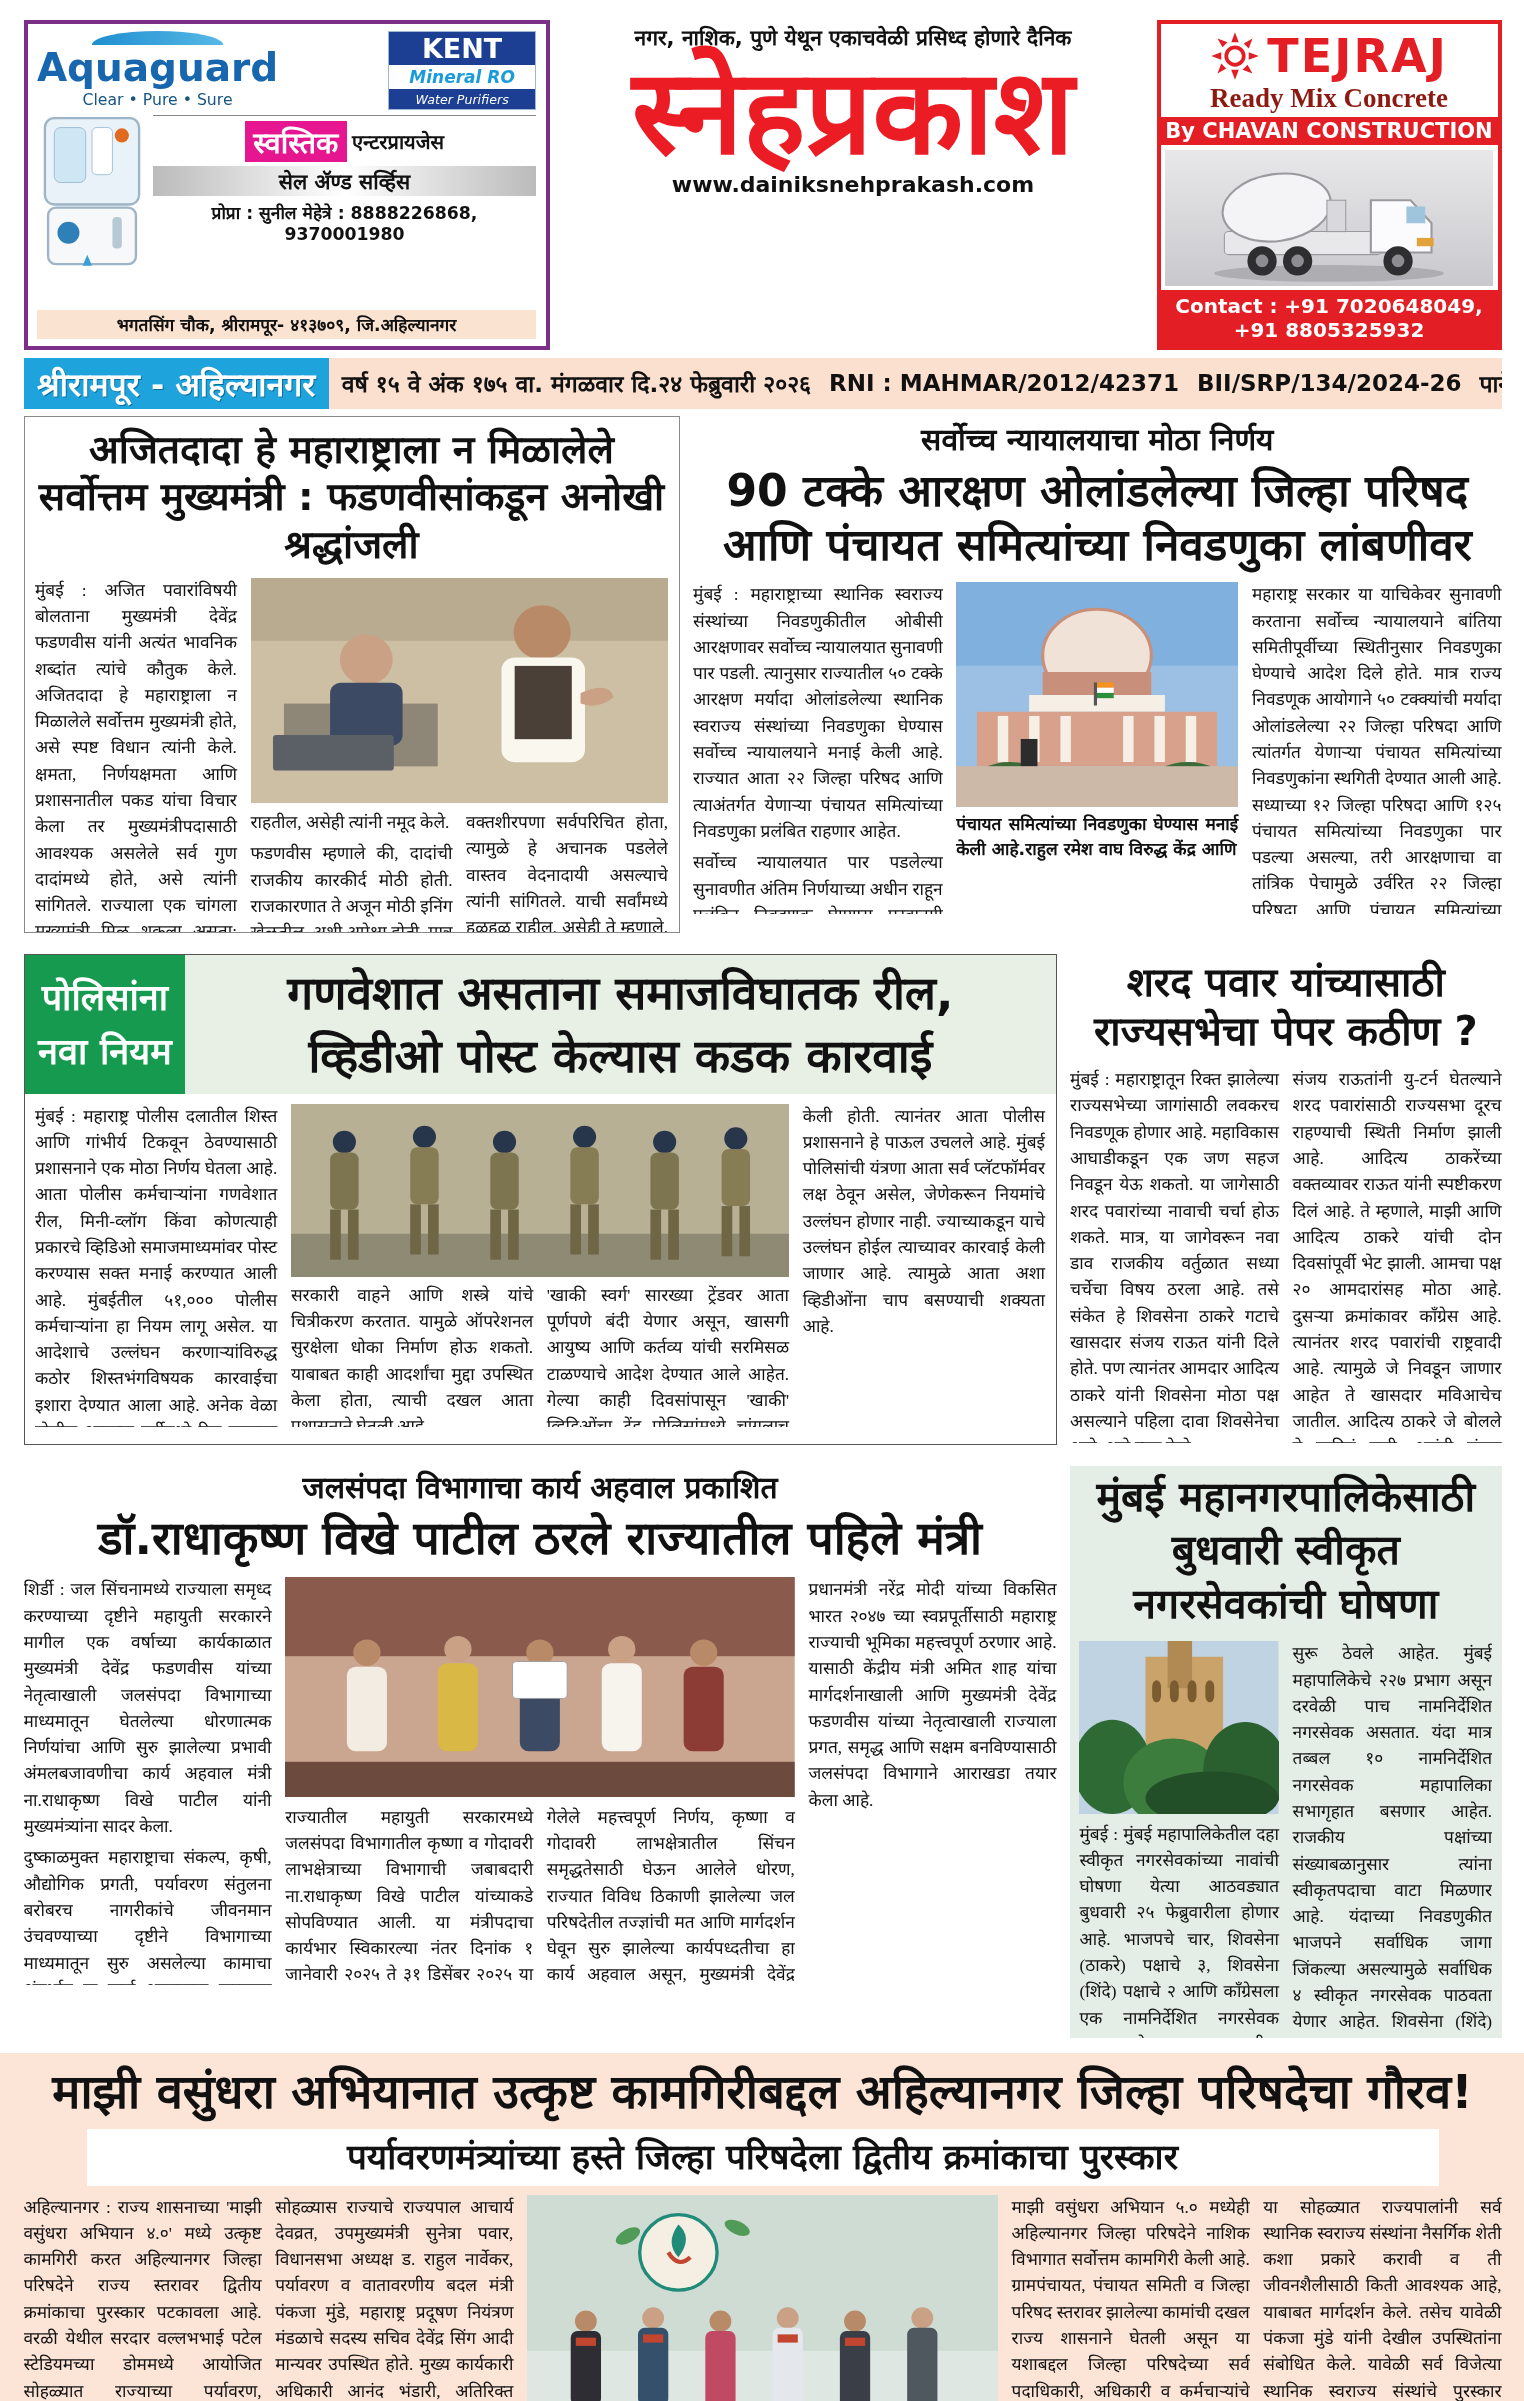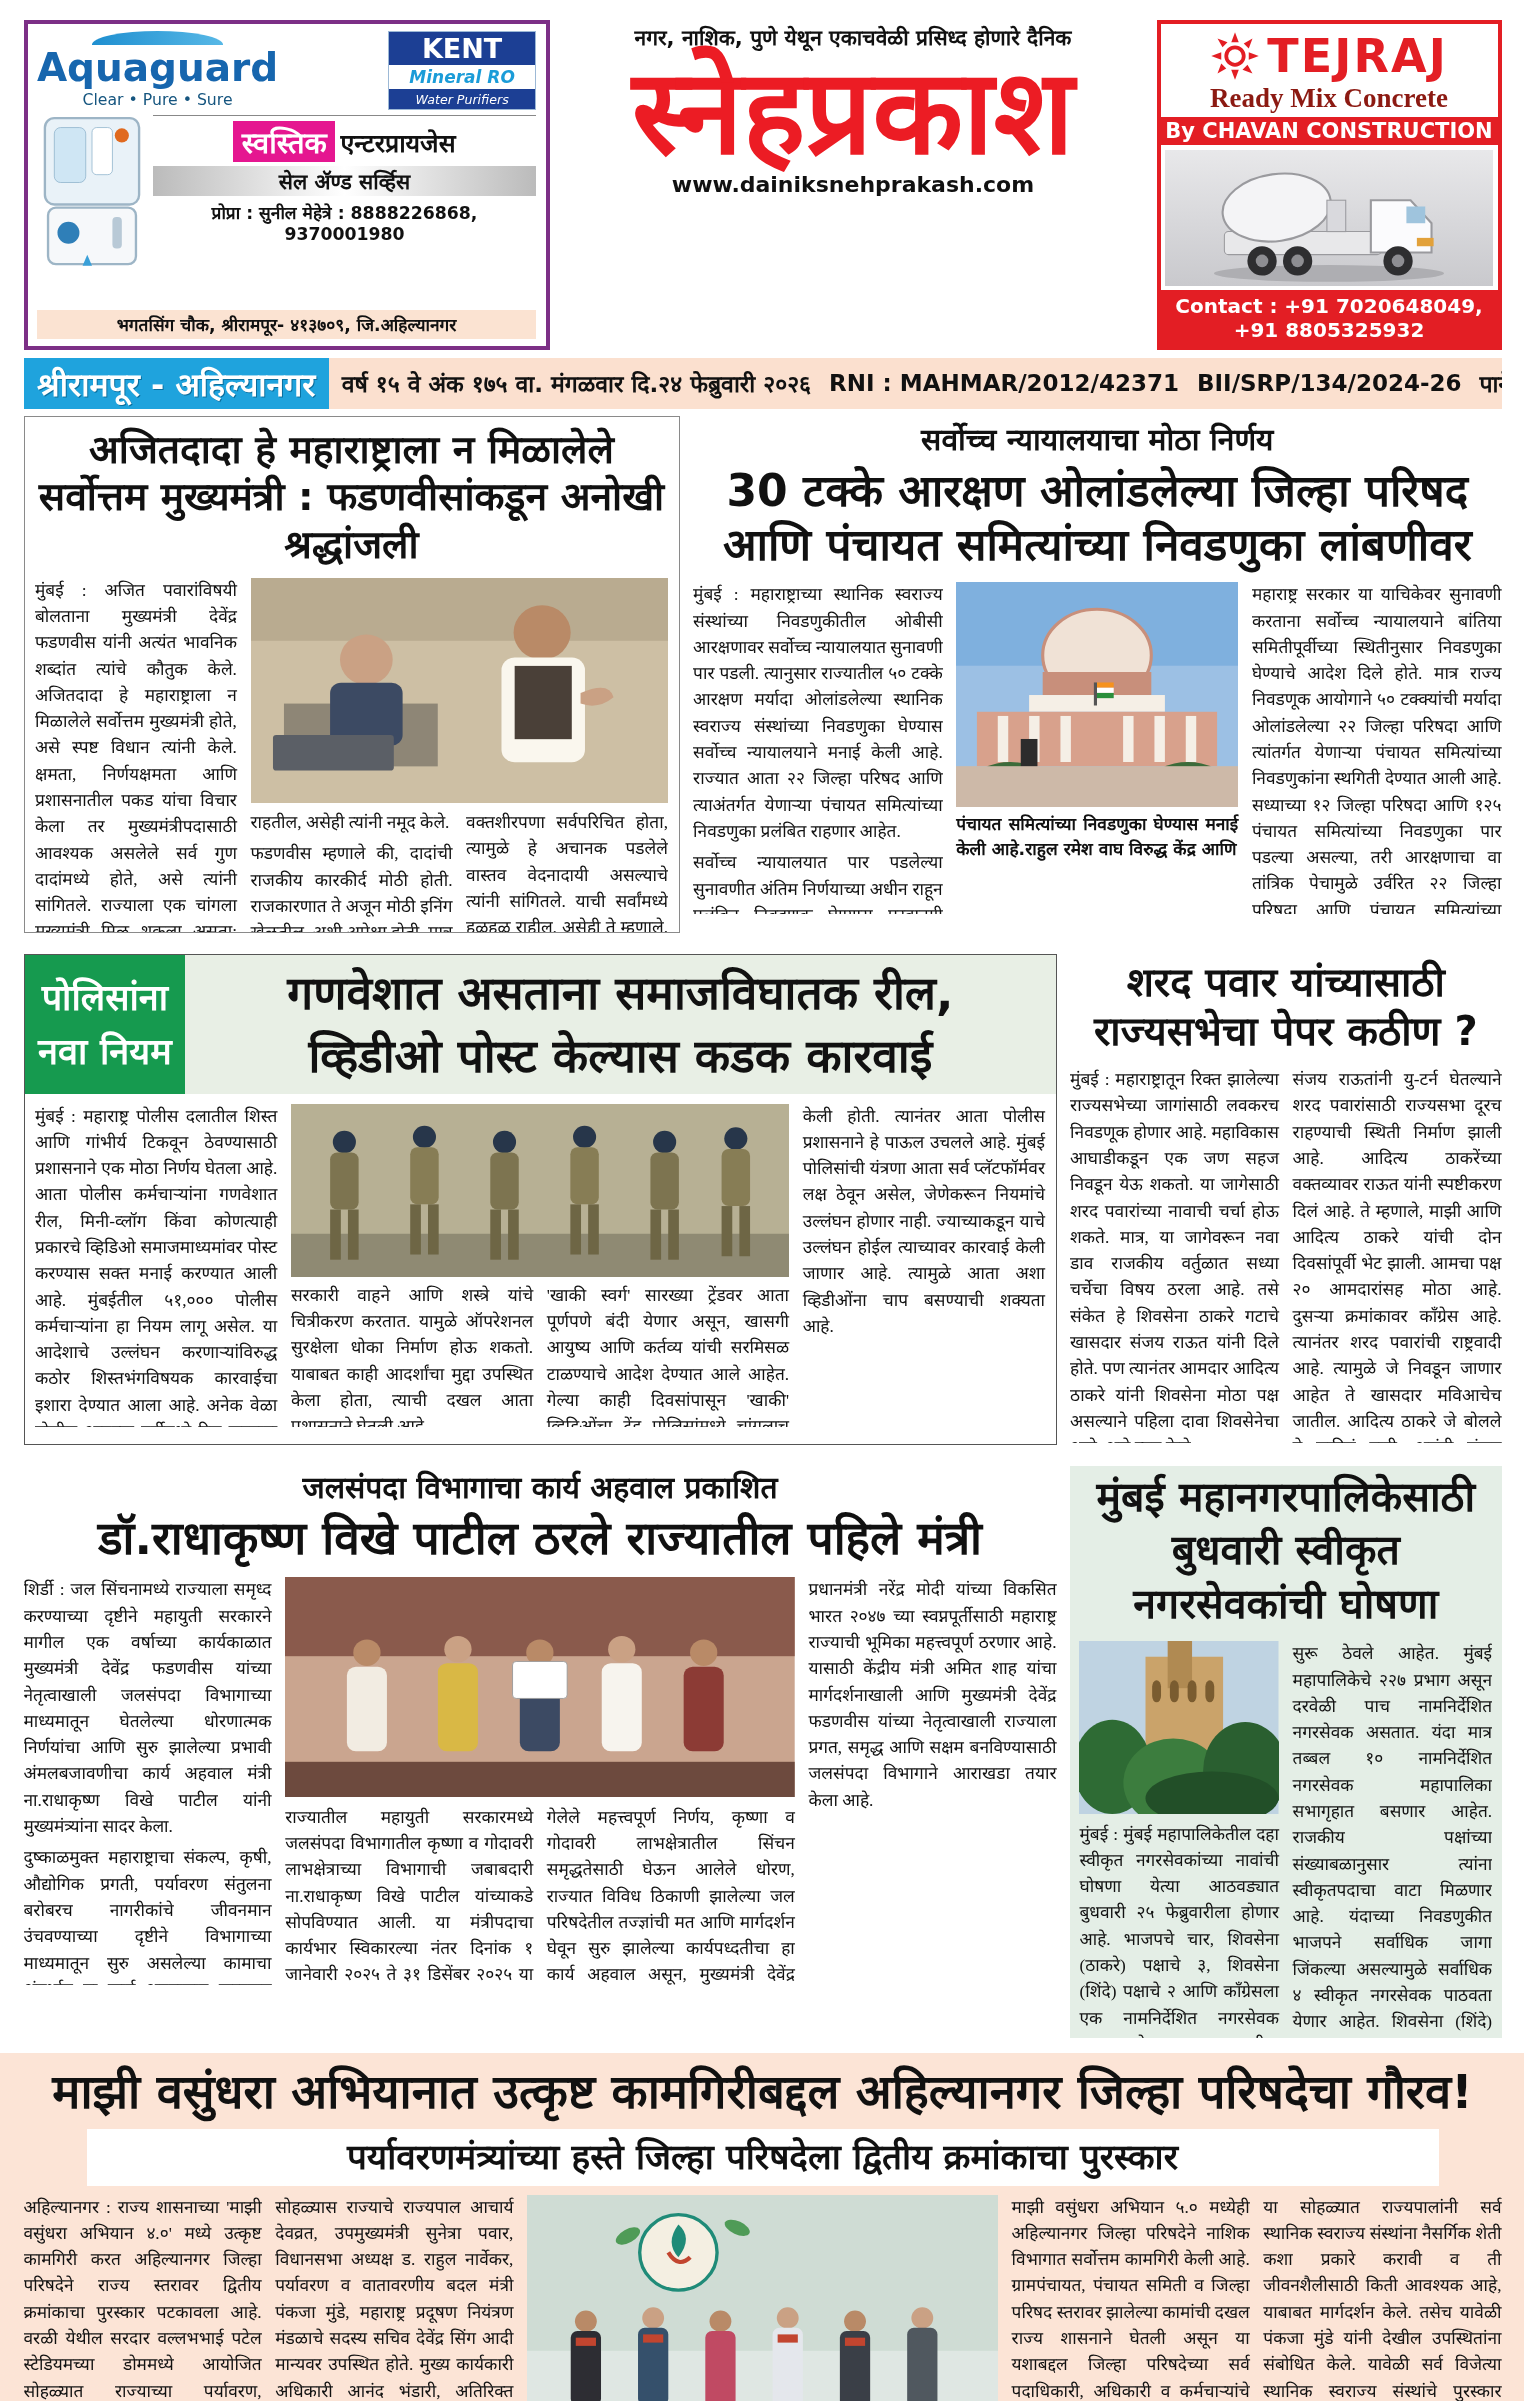--- a/index.html
+++ b/index.html
@@ -15,21 +15,21 @@
   .aqua-tag{color:#15557f;font-family:"DejaVu Sans",sans-serif;font-size:15.7px;text-align:center;margin-top:3.1px;}
   .kent{width:146px;border:1px solid #9db9d6;text-align:center;font-family:"DejaVu Sans",sans-serif;}
   .kent .k1{background:#1c3f94;color:#fff;font-size:27px;font-weight:bold;padding:1px 0;}
   .kent .k2{color:#1b9cd8;font-style:italic;font-weight:bold;font-size:17px;padding:2.1px 0;}
   .kent .k3{background:#1c3f94;color:#fff;font-size:12.6px;padding:2.1px 0;font-style:italic;}
   .adleft-mid{display:flex;gap:6px;margin-top:5.2px;}
   .purifier{width:110px;height:157px;flex:0 0 auto;}
   .adleft-text{flex:1;text-align:center;}
   .swastik-row{display:flex;align-items:center;justify-content:center;gap:5.2px;border-top:1.6px solid #888;padding-top:5.2px;}
   .swastik{background:#e51690;color:#fff;font-family:"DejaVu Sans",sans-serif;font-weight:bold;font-size:29px;padding:1px 8.4px;}
-  .enterprises{font-family:"DejaVu Sans",sans-serif;font-weight:bold;font-size:25px;}
+  .enterprises{font-family:"DejaVu Sans",sans-serif;font-weight:bold;font-size:20px;}
   .sale{font-family:"DejaVu Sans",sans-serif;font-weight:bold;font-size:21px;background:linear-gradient(90deg,#bbb,#fff,#bbb);margin-top:4.2px;padding:1px 0;}
   .propline{font-family:"DejaVu Sans",sans-serif;font-weight:bold;font-size:17.3px;margin-top:5.2px;}
   .adesc{font-family:"DejaVu Sans",sans-serif;font-weight:bold;font-size:16px;margin-top:4.2px;line-height:1.35;}
   .ad-address{background:#fbe3d2;font-family:"DejaVu Sans",sans-serif;font-weight:bold;font-size:17.3px;text-align:center;margin-top:auto;padding:3.1px 0;}
   .masthead{text-align:center;display:flex;flex-direction:column;justify-content:flex-start;}
   .mast-tag{font-family:"DejaVu Sans",sans-serif;font-weight:bold;font-size:21px;margin-top:3.1px;}
   .mast-title{color:#ec1c24;font-family:"DejaVu Sans",sans-serif;font-weight:bold;font-size:118px;line-height:1.05;white-space:nowrap;}
   .mast-web{font-family:"DejaVu Sans",sans-serif;font-weight:bold;font-size:22px;margin-top:-3.1px;}
   .adbox-right{border:4.2px solid #e31e24;background:#fff;display:flex;flex-direction:column;}
   .tej-row{display:flex;align-items:center;justify-content:center;gap:7.3px;padding:5.2px 3.1px 0 3.1px;}
@@ -229,21 +229,21 @@
           <p class="body">फडणवीस म्हणाले की, दादांची राजकीय कारकीर्द मोठी होती. राजकारणात ते अजून मोठी इनिंग खेळतील, अशी अपेक्षा होती. मात्र जीवनाच्या प्रवासात पहिल्यांदाच टायमिंग चुकले, असे भावनिक विधान त्यांनी केले.</p>
         </div>
         <div>
           <p class="body">वक्तशीरपणा सर्वपरिचित होता, त्यामुळे हे अचानक पडलेले वास्तव वेदनादायी असल्याचे त्यांनी सांगितले. याची सर्वांमध्ये हळहळ राहील, असेही ते म्हणाले. मंत्रालयात कुठल्याही अधिकाऱ्यांपेक्षा आधी पोहोचून ते कामाविषयी अधिकाऱ्यांशी सविस्तर चर्चा करत.</p>
         </div>
       </div>
     </div>
 
     <div class="art-court">
       <div class="kicker court-kick">सर्वोच्च न्यायालयाचा मोठा निर्णय</div>
-      <div class="headline court-head">30 टक्के आरक्षण ओलांडलेल्या जिल्हा परिषद आणि पंचायत समित्यांच्या निवडणुका लांबणीवर</div>
+      <div class="headline court-head">90 टक्के आरक्षण ओलांडलेल्या जिल्हा परिषद आणि पंचायत समित्यांच्या निवडणुका लांबणीवर</div>
       <div class="court-body">
         <div>
           <p class="body">मुंबई : महाराष्ट्राच्या स्थानिक स्वराज्य संस्थांच्या निवडणुकीतील ओबीसी आरक्षणावर सर्वोच्च न्यायालयात सुनावणी पार पडली. त्यानुसार राज्यातील ५० टक्के आरक्षण मर्यादा ओलांडलेल्या स्थानिक स्वराज्य संस्थांच्या निवडणुका घेण्यास सर्वोच्च न्यायालयाने मनाई केली आहे. राज्यात आता २२ जिल्हा परिषद आणि त्याअंतर्गत येणाऱ्या पंचायत समित्यांच्या निवडणुका प्रलंबित राहणार आहेत.</p>
           <p class="body">सर्वोच्च न्यायालयात पार पडलेल्या सुनावणीत अंतिम निर्णयाच्या अधीन राहून प्रलंबित निवडणूक घेण्यास परवानगी देण्याची मागणी राज्य सरकारकडून करण्यात अली होती. मात्र, सर्वोच्च न्यायालयाने उर्वरित जिल्हा परिषद आणि</p>
         </div>
         <div>
           <div class="court-photo">
             <svg width="100%" height="100%" viewBox="0 0 270 215" preserveAspectRatio="none">
               <rect width="270" height="215" fill="#9cc0e4"></rect>
               <rect width="270" height="80" fill="#7fb0de"></rect>

